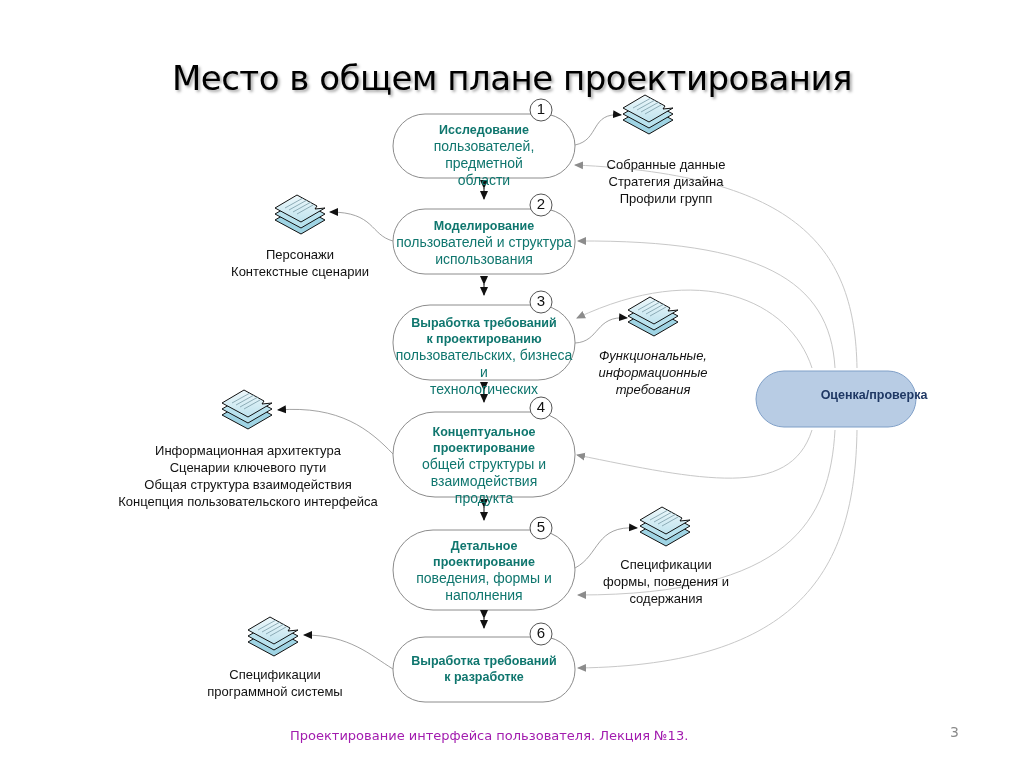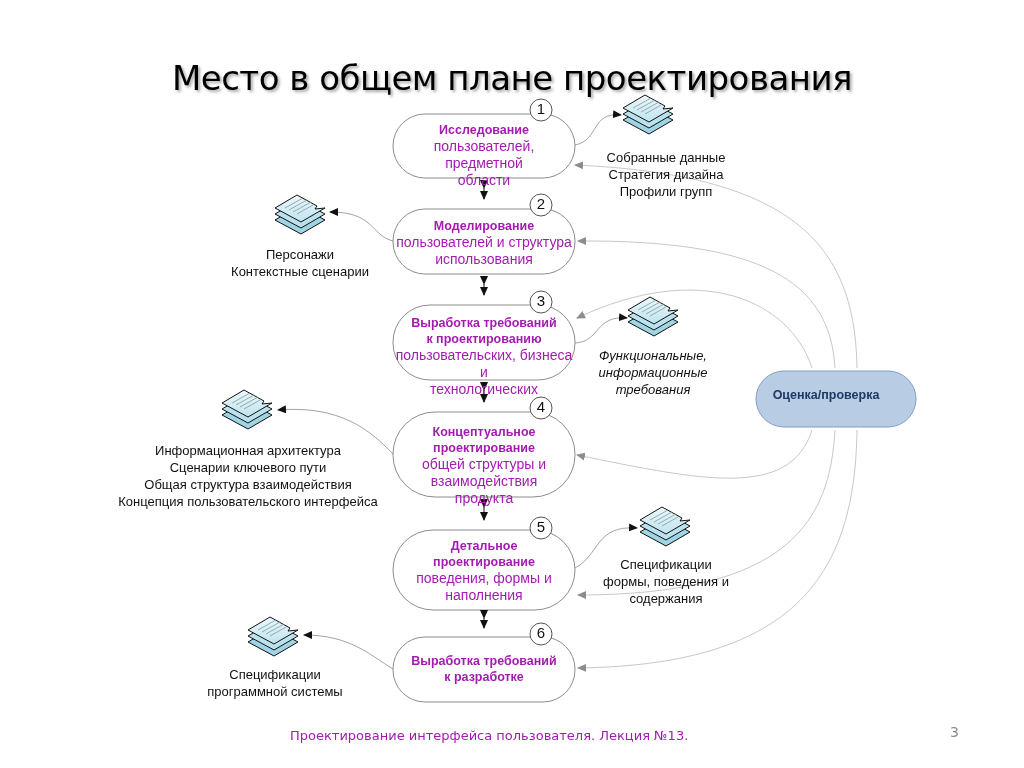--- a/index.html
+++ b/index.html
@@ -2,24 +2,24 @@
 <html><head>
 <meta charset="utf-8">
 <style>
   html, body { margin:0; padding:0; background:#ffffff; }
   body { width:1024px; height:768px; position:relative; overflow:hidden; font-family:"Liberation Sans", sans-serif; }
   .title { position:absolute; left:0; top:58px; width:1024px; text-align:center; font-family:"DejaVu Sans", sans-serif; font-size:34px; color:#000; text-shadow:2px 2px 3px rgba(0,0,0,0.35); letter-spacing:-0.5px; }
   svg#diagram { position:absolute; left:0; top:0; }
   .footer { position:absolute; left:290px; top:728px; font-family:"DejaVu Sans", sans-serif; font-size:13px; color:#a21caf; }
   .page-num { position:absolute; left:950px; top:724px; font-family:"DejaVu Sans", sans-serif; font-size:14px; color:#8a8a8a; }
   .lbl { position:absolute; text-align:center; font-size:13px; line-height:17px; color:#111; white-space:nowrap; }
-  .stage { position:absolute; text-align:center; color:#a21caf; }
+  .stage { position:absolute; text-align:center; color:#0f766e; }
   .stage .t { font-weight:bold; font-size:12.5px; line-height:16px; display:block; }
   .stage .s { font-size:14px; line-height:17px; display:block; }
-  .eval-label { position:absolute; left:756px; top:388px; width:140px; text-align:center; font-weight:bold; font-size:12.5px; color:#1f3864; }
+  .eval-label { position:absolute; left:756px; top:388px; width:140px; text-align:center; font-weight:bold; font-size:12.5px; color:#1f3864;padding-left:48px; }
 </style>
 </head>
 <body>
 
 <div class="title">Место в общем плане проектирования</div>
 
 <svg id="diagram" width="1024" height="768" viewBox="0 0 1024 768">
   <defs>
     <marker id="arrGray" markerWidth="10" markerHeight="10" refX="8" refY="5" orient="auto" markerUnits="userSpaceOnUse">
       <path d="M0,1 L9,5 L0,9 Z" fill="#8c8c8c"></path>
@@ -139,21 +139,21 @@
   <span class="t">Детальное</span>
   <span class="t">проектирование</span>
   <span class="s">поведения, формы и</span>
   <span class="s">наполнения</span>
 </div>
 <div class="stage" style="left:393px;top:653px;width:182px;">
   <span class="t">Выработка требований</span>
   <span class="t">к разработке</span>
 </div>
 
-<div class="lbl" style="left:576px;top:149px;width:180px;">
+<div class="lbl" style="left:576px;top:156px;width:180px;">
   <div>Собранные данные</div>
   <div>Стратегия дизайна</div>
   <div>Профили групп</div>
 </div>
 <div class="lbl" style="left:210px;top:246px;width:180px;">
   <div>Персонажи</div>
   <div>Контекстные сценарии</div>
 </div>
 <div class="lbl" style="left:563px;top:347px;width:180px;font-style:italic;">
   <div>Функциональные,</div>

